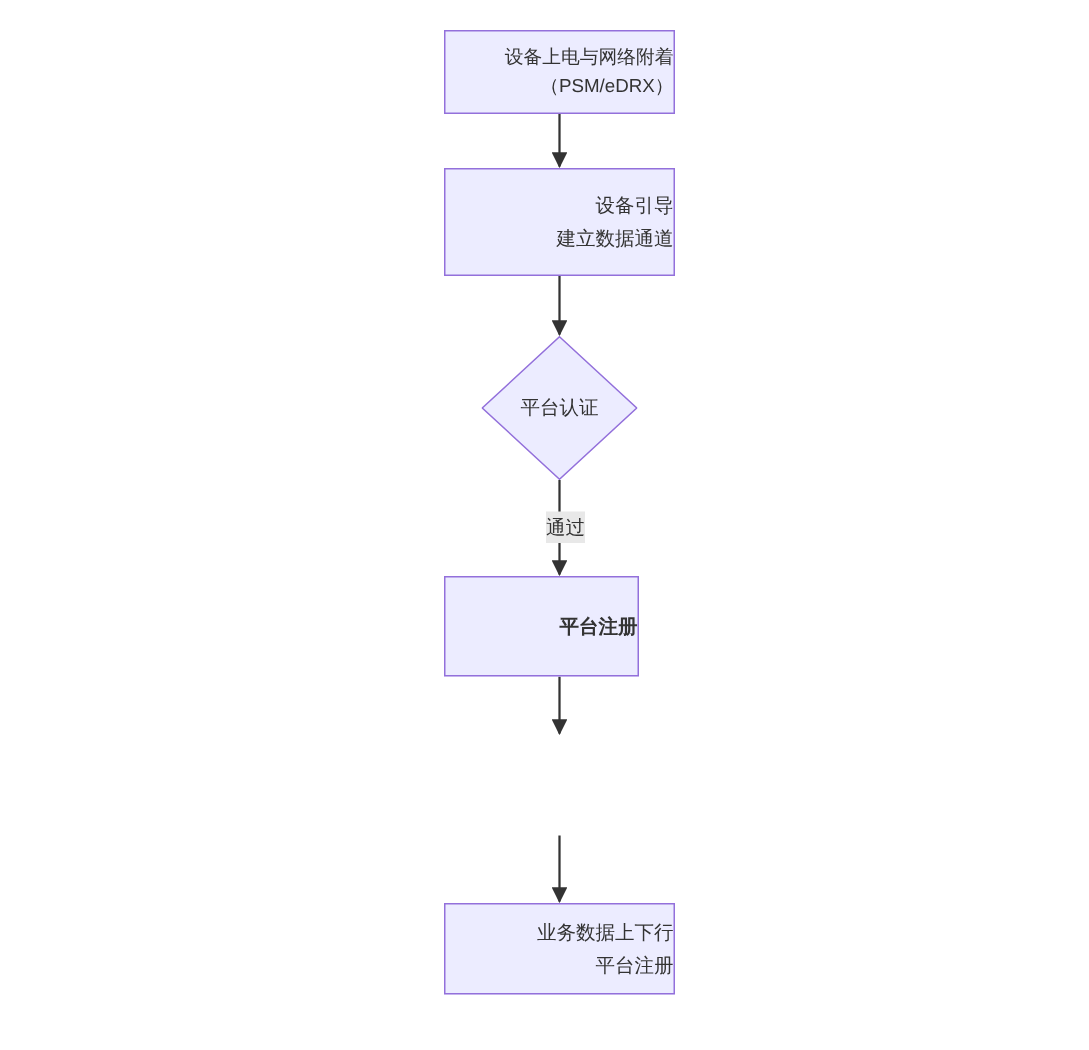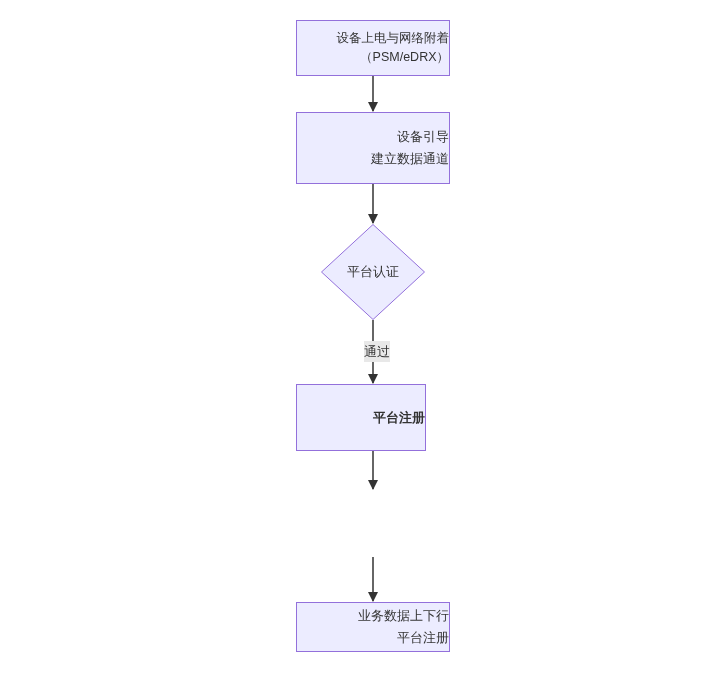--- a/index.html
+++ b/index.html
@@ -13,21 +13,21 @@
     background:var(--node-fill,#ECECFF);
     border:1px solid var(--node-border,#9370DB);
     color:var(--text,#333333);
     display:flex;flex-direction:column;align-items:flex-end;justify-content:center;
     text-align:center;font-size:13px;line-height:22px;
   }
   .n1{left:296px;top:20px;width:154px;height:56px;font-size:12.5px;line-height:19px;}
   .n2{left:296px;top:112px;width:154px;height:72px;}
   .n3{left:296px;top:384px;width:130px;height:67px;font-weight:bold;}
   .n4{left:296px;top:490px;width:154px;height:67px;}
-  .n5{left:296px;top:602px;width:154px;height:50px;}
+  .n5{left:296px;top:602px;width:154px;height:61px;}
   .diamond-wrap{position:absolute;left:321px;top:224px;width:104px;height:96px;}
   .diamond-shape{position:absolute;left:0;top:0;width:104px;height:96px;}
   .diamond-shape polygon{fill:var(--node-fill,#ECECFF);stroke:var(--node-border,#9370DB);stroke-width:1;}
   .diamond-label{
     position:absolute;left:0;top:0;width:104px;height:96px;
     display:flex;align-items:center;justify-content:center;
     color:var(--text,#333333);font-size:13px;
   }
   .edge-label{
     position:absolute;left:377px;top:341px;transform:translateX(-50%);

